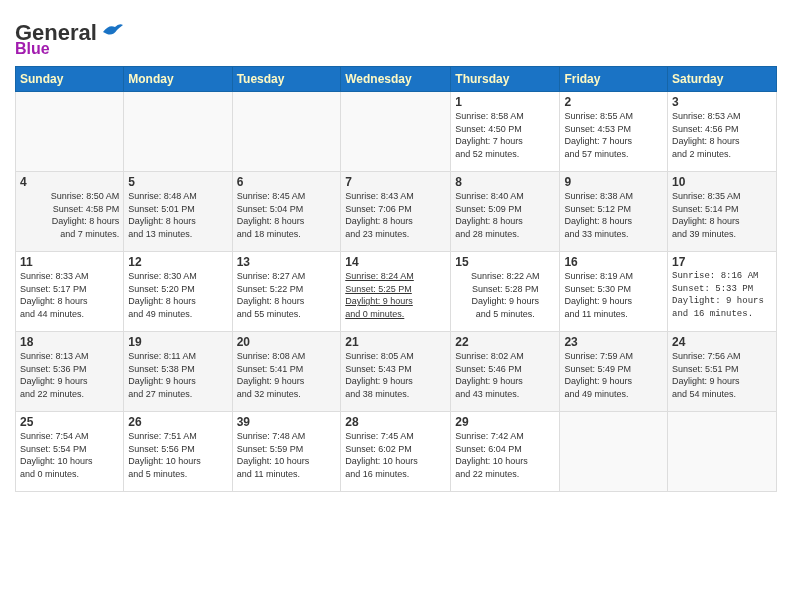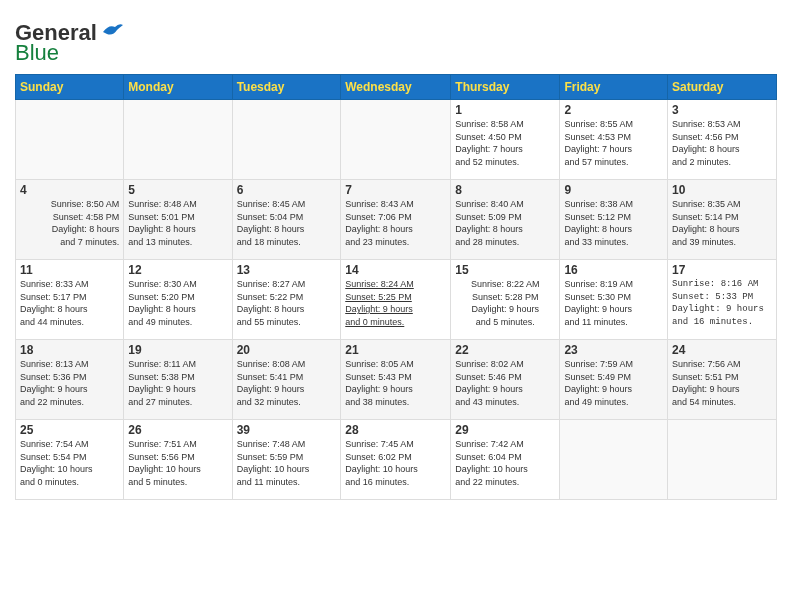--- a/index.html
+++ b/index.html
@@ -43,21 +43,21 @@
     .location {
       font-size: 16px;
       color: #555;
     }
     .calendar {
       width: 100%;
       border-collapse: collapse;
     }
     .calendar th {
       background: #1a73c5;
-      color: #fde047;
+      color: #fef9c3;
       font-size: 12px;
       font-weight: bold;
       padding: 5px 4px;
       text-align: left;
       border: 1px solid #1565a8;
     }
     .calendar td {
       border: 1px solid #ddd;
       vertical-align: top;
       padding: 3px 4px;
@@ -90,21 +90,21 @@
 
 <div class="page">
   <div class="header">
     <div class="logo">
       <div class="logo-row">
         <span style="font-size:22px;font-weight:bold;color:#333;">General</span>
         <svg width="22" height="18" viewBox="0 0 22 18" style="margin-left:2px;margin-top:-4px;">
           <path d="M2,10 Q8,2 14,5 Q18,1 22,3 Q18,6 16,8 Q12,14 6,12 Z" fill="#1a73c5"></path>
         </svg>
       </div>
-      <span style="font-size:22px;font-weight:normal;color:#15803d;margin-top:-6px;">Blue</span>
+      <span style="font-size:16px;font-weight:bold;color:#a21caf;margin-top:-6px;">Blue</span>
     </div>
     <div class="title-block">
       <div class="month-title"></div>
       <div class="location"></div>
     </div>
   </div>
 
   <table class="calendar">
     <thead>
       <tr>

